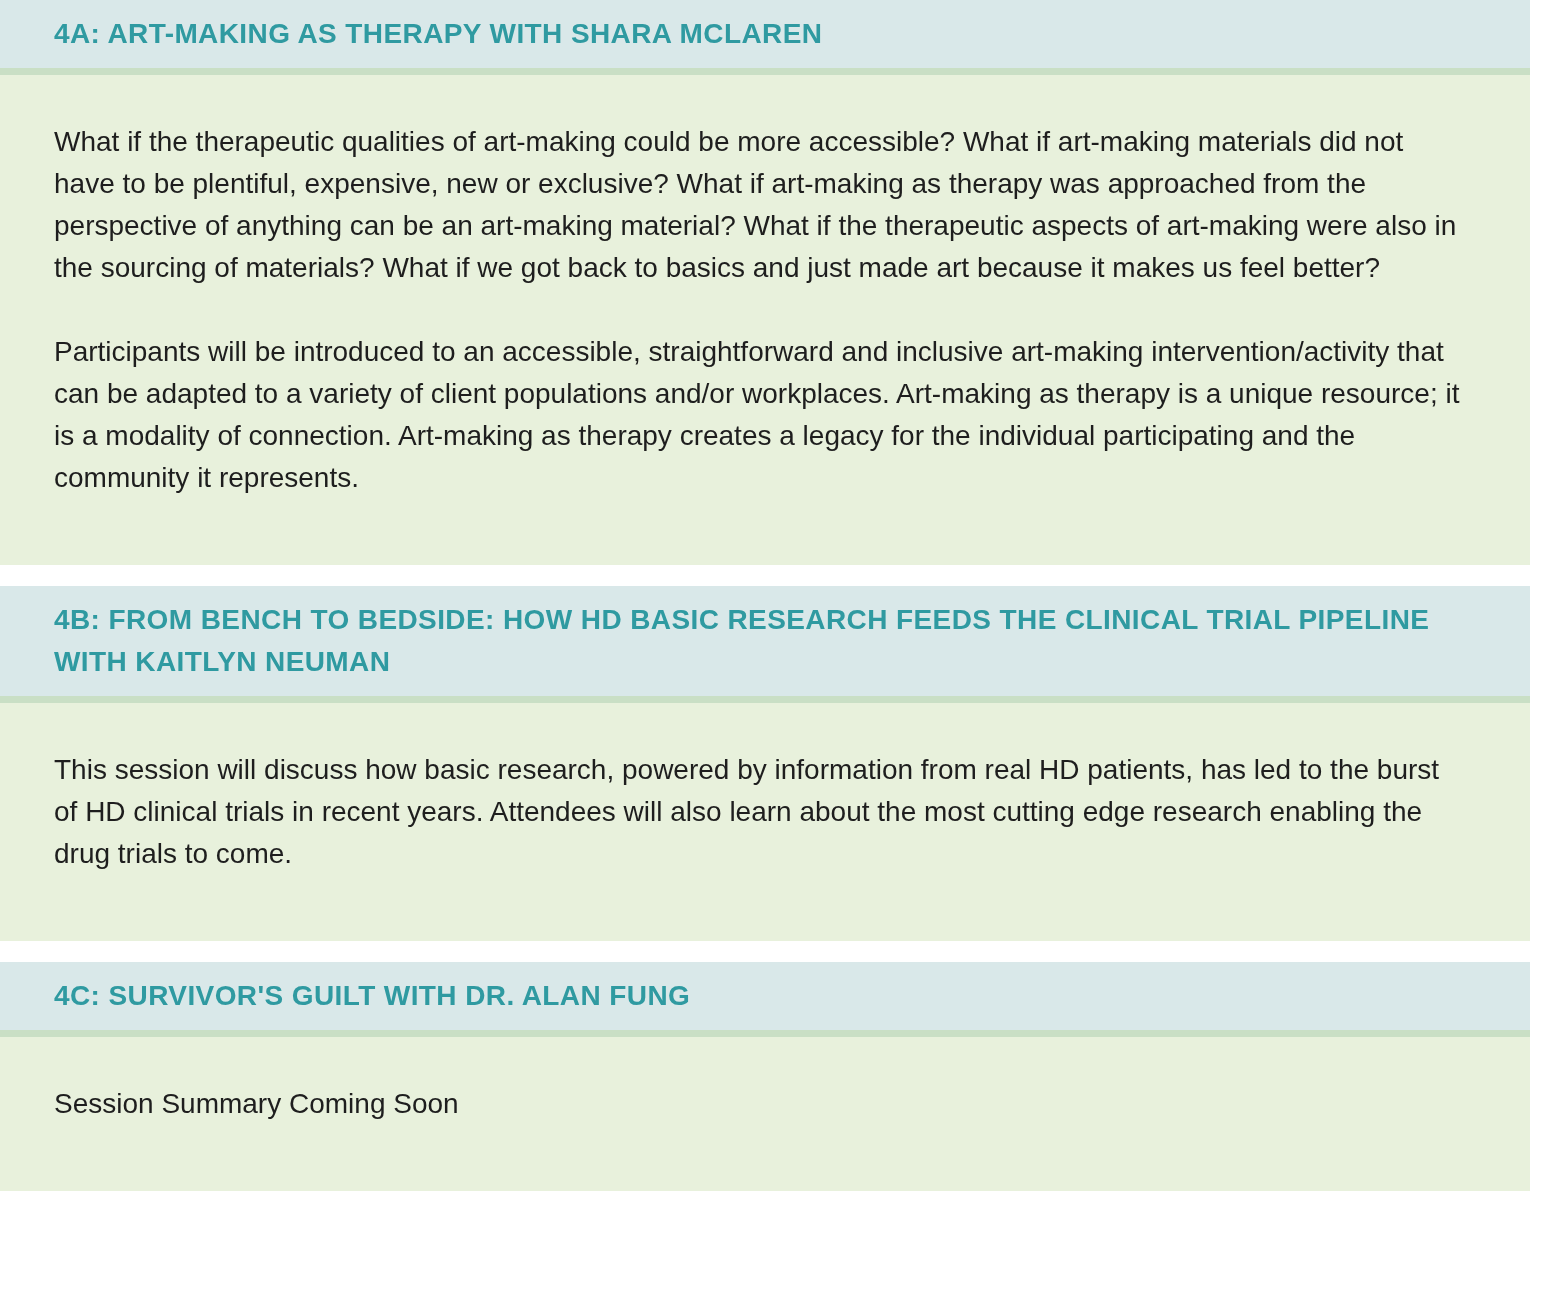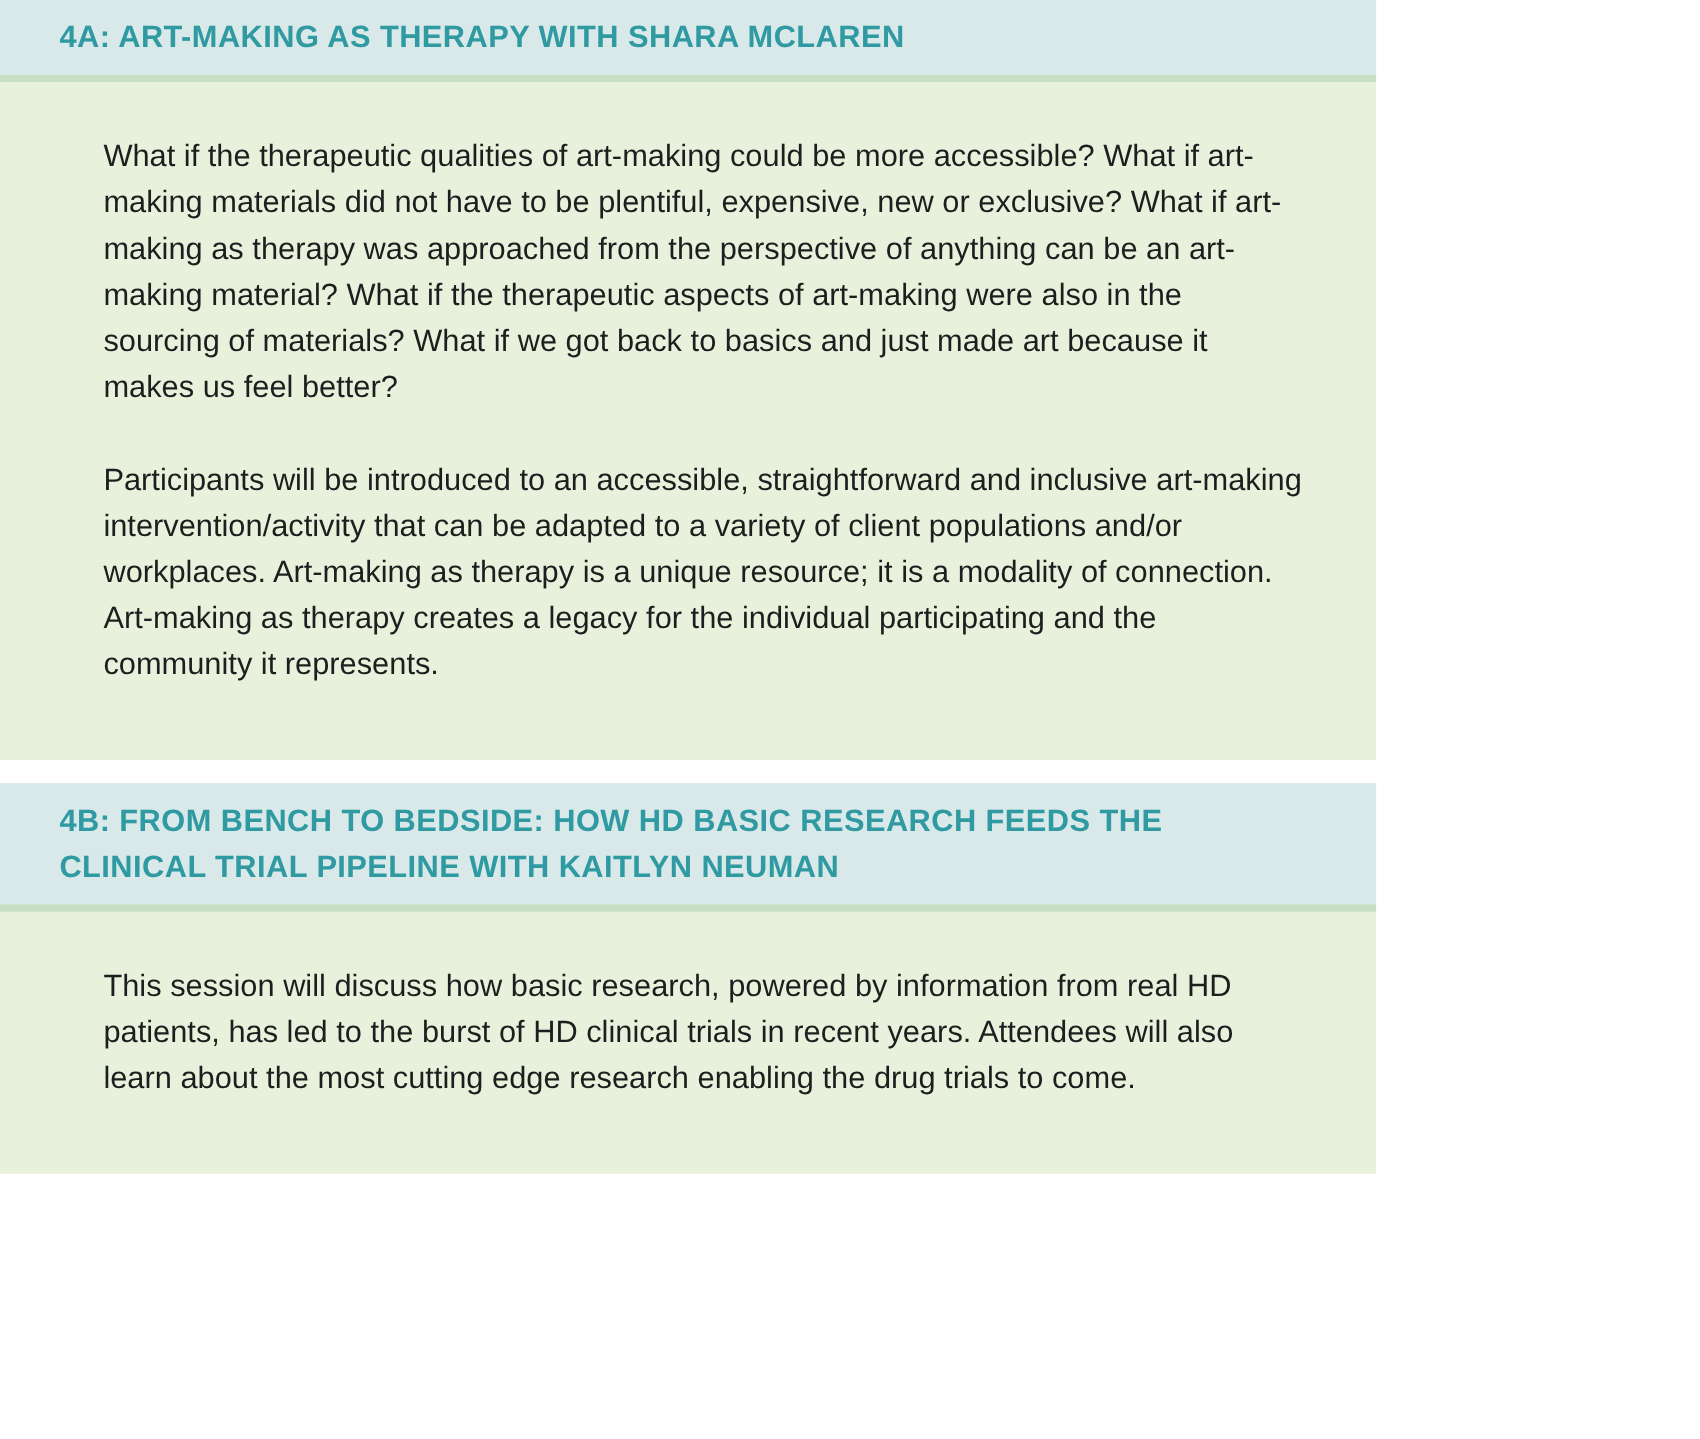--- a/index.html
+++ b/index.html
@@ -3,21 +3,21 @@
 <meta charset="utf-8">
 <style>
   * { margin: 0; padding: 0; box-sizing: border-box; }
   html, body { background: #ffffff; }
   body {
     width: 1545px;
     min-height: 1308px;
     font-family: "Liberation Sans", sans-serif;
     -webkit-font-smoothing: antialiased;
   }
-  .page { width: 1251px; }
+  .page { width: 1530px; }
   .section { width: 100%; }
   .section + .section { margin-top: 21px; border-radius: 25px; }
   .section-header {
     background: #d9e8e9;
     padding: 13px 60px 13px 54px;
   }
   .section-title {
     font-size: 28px;
     line-height: 42px;
     font-weight: bold;
@@ -29,21 +29,20 @@
     background: #c9dfc5;
   }
   .section-body {
     background: #e8f1dc;
     padding: 46px 64px 66px 54px;
   }
   .section-body p {
     font-size: 28px;
     line-height: 42px;
     color: #1e1e1e;
-    margin-left: 40px;
   }
   .section-body p + p { margin-top: 42px; }
 </style>
 </head>
 <body>
 
 <div class="page">
 
   <div class="section">
     <div class="section-header">
@@ -59,14 +58,23 @@
   <div class="section">
     <div class="section-header">
       <h2 class="section-title">4B: FROM BENCH TO BEDSIDE: HOW HD BASIC RESEARCH FEEDS THE CLINICAL TRIAL PIPELINE WITH KAITLYN NEUMAN</h2>
     </div>
     <div class="divider"></div>
     <div class="section-body">
       <p>This session will discuss how basic research, powered by information from real HD patients, has led to the burst of HD clinical trials in recent years. Attendees will also learn about the most cutting edge research enabling the drug trials to come.</p>
     </div>
   </div>
 
+  <div class="section">
+    <div class="section-header">
+      <h2 class="section-title">4C: SURVIVOR'S GUILT WITH DR. ALAN FUNG</h2>
+    </div>
+    <div class="divider"></div>
+    <div class="section-body">
+      <p>Session Summary Coming Soon</p>
+    </div>
+  </div>
 
 </div>
 
 </body></html>

